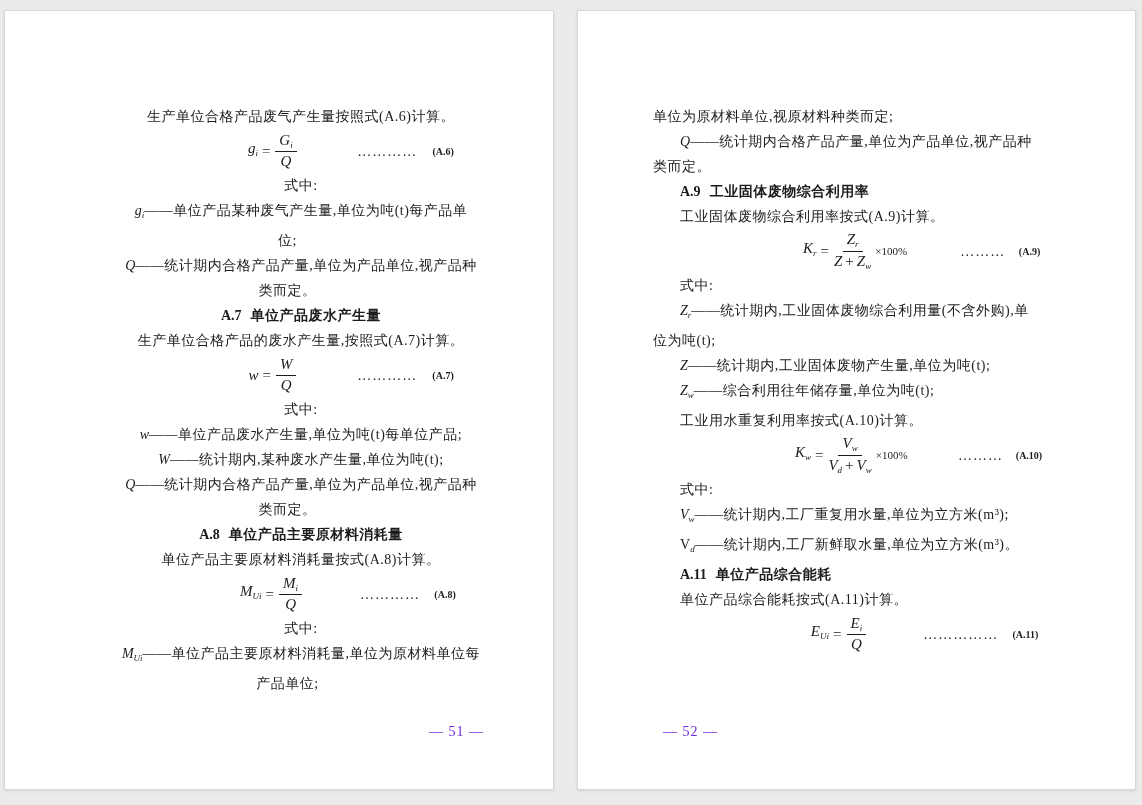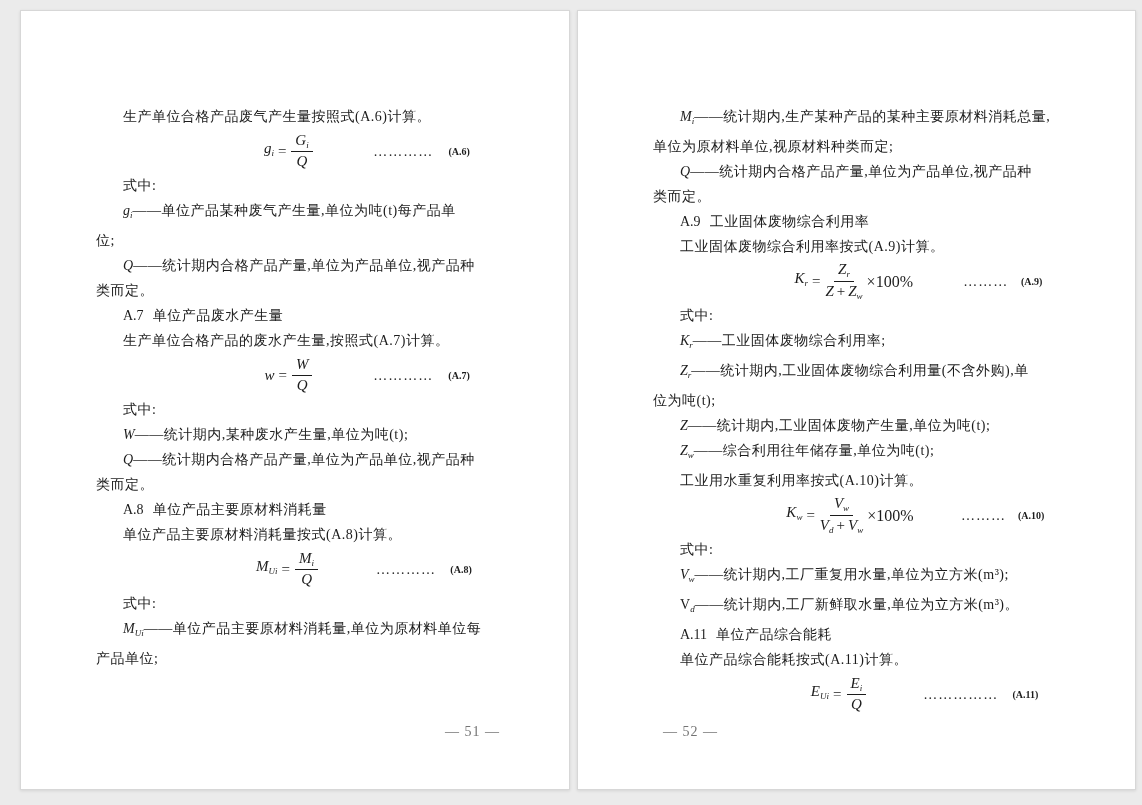--- a/index.html
+++ b/index.html
@@ -7,54 +7,54 @@
     width:1142px;height:805px;overflow:hidden;
     background:#ebebeb;
     font-family:"Liberation Serif","DejaVu Serif",serif;
   }
   .canvas{position:relative;width:1142px;height:805px;}
   .page{
     position:absolute;top:10px;height:780px;background:#ffffff;
     border:1px solid #d7d7d7;box-sizing:border-box;
     box-shadow:0 1px 3px rgba(0,0,0,0.10);
   }
-  .page.p1{left:20px;width:550px;}
+  .page.p1{left:4px;width:550px;text-align:center;}
   .page.p2{left:577px;width:559px;}
   .content{
     padding:93px 58px 0 75px;
     color:#1c1c1c;
     font-size:14px;
     line-height:25px;
     letter-spacing:0.5px;
   }
   .line{min-height:25px;white-space:nowrap;}
   .line.indent{text-indent:27px;}
-  .heading{font-weight:normal;}
+  .heading{font-weight:bold;}
   .h-label{font-family:"Liberation Serif",serif;letter-spacing:0;}
   .h-title{margin-left:9px;}
   .mvar{font-family:"Liberation Serif",serif;font-style:italic;letter-spacing:0;}
   .mvar.upright{font-style:normal;}
   .vsub{font-size:9px;font-style:italic;vertical-align:-3px;letter-spacing:0;}
   .upright .vsub{font-style:italic;}
   .formula-row{
     display:flex;align-items:center;height:44px;white-space:nowrap;
     font-family:"Liberation Serif",serif;letter-spacing:0;
   }
   .fsp-a{flex:1.55;} .fsp-b{flex:0.55;} .fsp-c{flex:0.14;} .fsp-d{flex:0.38;}
   .formula{font-size:15px;font-style:italic;display:inline-flex;align-items:center;}
   .feq{font-style:normal;margin:0 4px;}
   .fop{font-style:normal;margin:0 3px;}
-  .fsuffix{font-style:normal;margin-left:3px;font-size:16px;}
+  .fsuffix{font-style:normal;margin-left:3px;font-size:11px;}
   .frac{display:inline-flex;flex-direction:column;align-items:center;vertical-align:middle;line-height:1.15;margin:0 1px;}
   .frac .num{border-bottom:1px solid #1c1c1c;padding:0 4px 1px;}
   .frac .den{padding-top:1px;}
   .fdots{font-style:normal;font-size:14px;letter-spacing:1px;color:#2a2a2a;}
   .flabel{font-style:normal;font-size:10px;font-weight:bold;}
   .page-number{
-    position:absolute;top:713px;font-size:14px;color:#737373;letter-spacing:1px;
+    position:absolute;top:713px;font-size:14px;color:#6d28d9;letter-spacing:1px;
     font-family:"Liberation Serif",serif;
   }
   .num-right{left:424px;}
   .num-left{left:85px;text-align:center;}
 </style>
 </head>
 <body>
 
 <div class="canvas">
   <div class="page p1">
@@ -93,20 +93,21 @@
               <span class="den"><span class="mvar">Q</span></span>
             </span>
           </span>
           <span class="fsp-b"></span>
           <span class="fdots">…………</span>
           <span class="fsp-c"></span>
           <span class="flabel">(A.7)</span>
           <span class="fsp-d"></span>
         </div>
         <div class="line indent"><span>式中:</span></div>
+        <div class="line indent"><span class="mvar">w</span><span>——单位产品废水产生量,单位为吨(t)每单位产品;</span></div>
         <div class="line indent"><span class="mvar">W</span><span>——统计期内,某种废水产生量,单位为吨(t);</span></div>
         <div class="line indent"><span class="mvar">Q</span><span>——统计期内合格产品产量,单位为产品单位,视产品种</span></div>
         <div class="line"><span>类而定。</span></div>
         <div class="line indent heading"><span class="h-label">A.8</span><span class="h-title">单位产品主要原材料消耗量</span></div>
         <div class="line indent"><span>单位产品主要原材料消耗量按式(A.8)计算。</span></div>
         <div class="formula-row">
           <span class="fsp-a"></span>
           <span class="formula">
             <span class="mvar">M<span class="vsub">Ui</span></span>
             <span class="feq">=</span>
@@ -122,21 +123,20 @@
           <span class="fsp-d"></span>
         </div>
         <div class="line indent"><span>式中:</span></div>
         <div class="line indent"><span class="mvar">M<span class="vsub">Ui</span></span><span>——单位产品主要原材料消耗量,单位为原材料单位每</span></div>
         <div class="line"><span>产品单位;</span></div>
       </div>
     <div class="page-number num-right">— 51 —</div>
   </div>
   <div class="page p2">
     <div class="content">
-        <div class="line indent"><span class="mvar">M<span class="vsub">i</span></span><span>——统计期内,生产某种产品的某种主要原材料消耗总量,</span></div>
         <div class="line"><span>单位为原材料单位,视原材料种类而定;</span></div>
         <div class="line indent"><span class="mvar">Q</span><span>——统计期内合格产品产量,单位为产品单位,视产品种</span></div>
         <div class="line"><span>类而定。</span></div>
         <div class="line indent heading"><span class="h-label">A.9</span><span class="h-title">工业固体废物综合利用率</span></div>
         <div class="line indent"><span>工业固体废物综合利用率按式(A.9)计算。</span></div>
         <div class="formula-row">
           <span class="fsp-a"></span>
           <span class="formula">
             <span class="mvar">K<span class="vsub">r</span></span>
             <span class="feq">=</span>
@@ -146,21 +146,20 @@
             </span>
             <span class="fsuffix">×100%</span>
           </span>
           <span class="fsp-b"></span>
           <span class="fdots">………</span>
           <span class="fsp-c"></span>
           <span class="flabel">(A.9)</span>
           <span class="fsp-d"></span>
         </div>
         <div class="line indent"><span>式中:</span></div>
-        <div class="line indent"><span class="mvar">K<span class="vsub">r</span></span><span>——工业固体废物综合利用率;</span></div>
         <div class="line indent"><span class="mvar">Z<span class="vsub">r</span></span><span>——统计期内,工业固体废物综合利用量(不含外购),单</span></div>
         <div class="line"><span>位为吨(t);</span></div>
         <div class="line indent"><span class="mvar">Z</span><span>——统计期内,工业固体废物产生量,单位为吨(t);</span></div>
         <div class="line indent"><span class="mvar">Z<span class="vsub">w</span></span><span>——综合利用往年储存量,单位为吨(t);</span></div>
         <div class="line indent"><span>工业用水重复利用率按式(A.10)计算。</span></div>
         <div class="formula-row">
           <span class="fsp-a"></span>
           <span class="formula">
             <span class="mvar">K<span class="vsub">w</span></span>
             <span class="feq">=</span>

